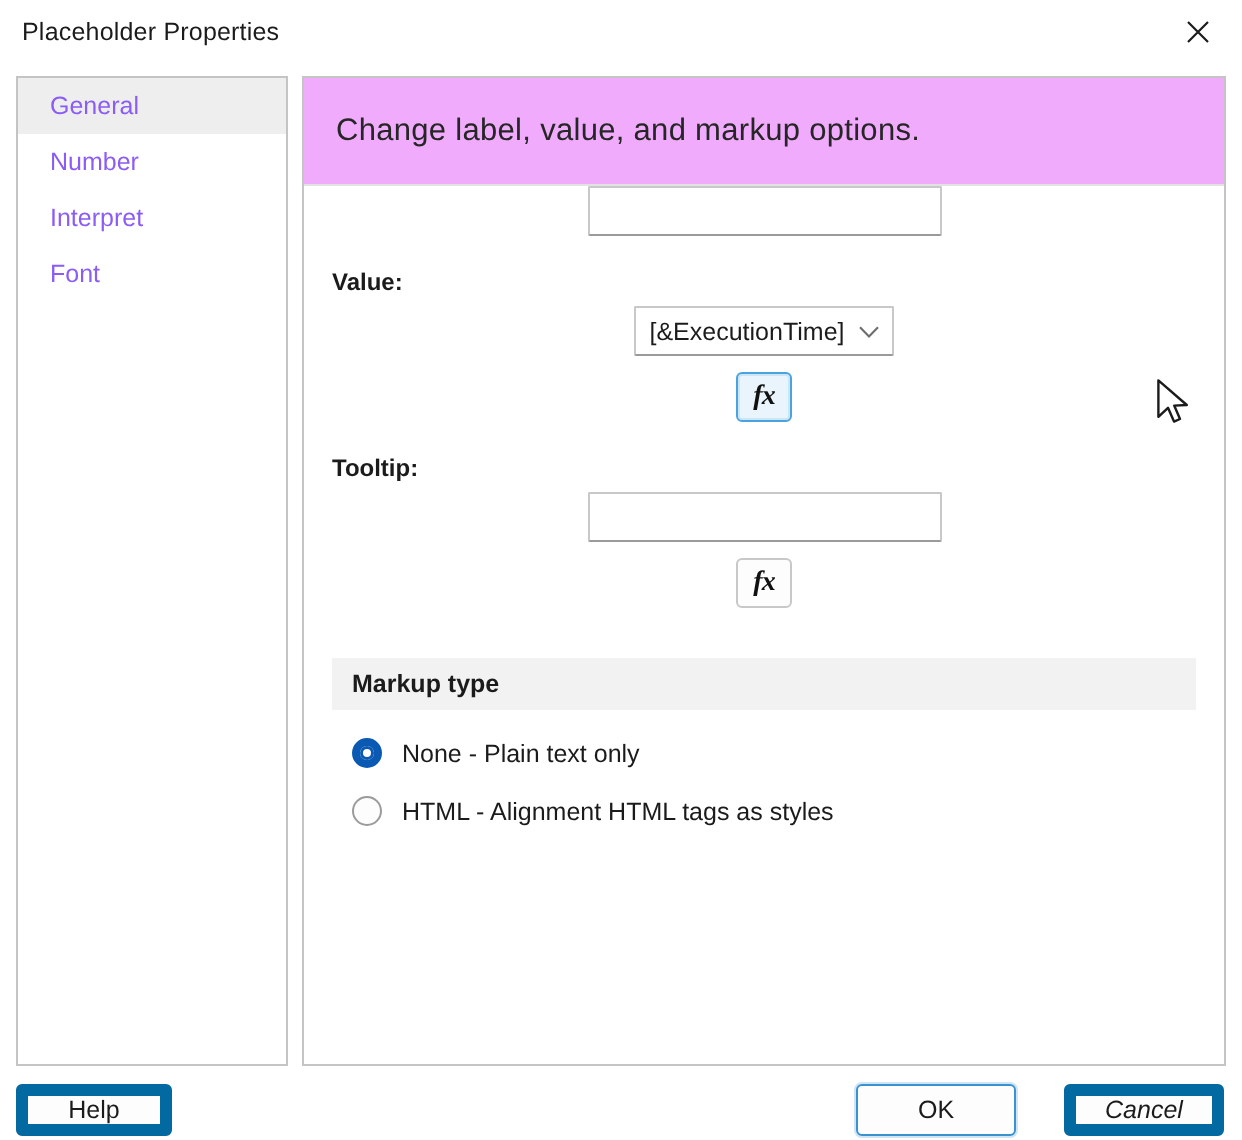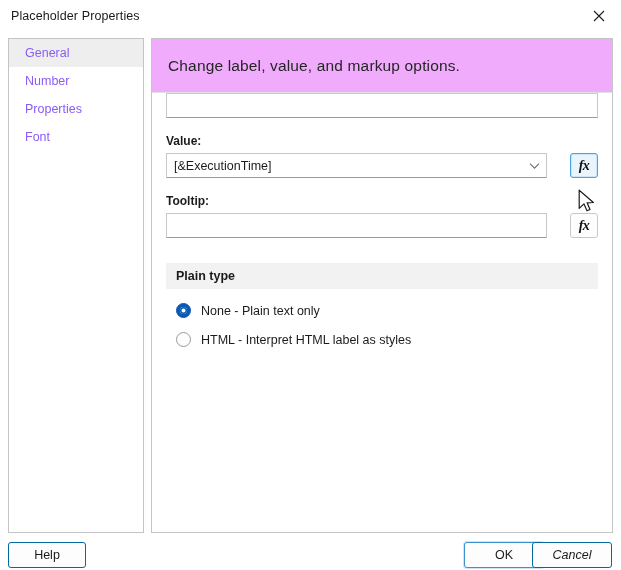--- a/index.html
+++ b/index.html
@@ -106,21 +106,22 @@
   .field-label {
     font-size: 12px;
     font-weight: bold;
     color: #1b1b1b;
     margin-top: 16px;
     margin-bottom: 5px;
   }
   .field-row {
     display: flex;
     align-items: center;
-    gap: 23px;
+    gap: 8px;
+    flex-direction: column;
   }
 
   .text-input {
     flex: 1 1 auto;
     height: 25px;
     border: 1px solid #c8c8c8;
     border-bottom-color: #9a9a9a;
     background: #ffffff;
     box-sizing: border-box;
     font-family: "Liberation Sans", sans-serif;
@@ -240,38 +241,38 @@
 
   
   .btnbar {
     position: absolute;
     left: 0; top: 542px;
     width: 621px; height: 28px;
   }
   .btn {
     position: absolute;
     height: 26px;
-    border: 1px solid #0369a1;
+    border: 6px solid #0369a1;
     background: #fdfdfd;
     border-radius: 3px;
     box-sizing: border-box;
     display: flex;
     align-items: center;
     justify-content: center;
     font-family: "Liberation Sans", sans-serif;
     font-size: 12.5px;
     color: #1b1b1b;
     cursor: default;
   }
   .btn.default {
     border: 1px solid #3b92d1;
     box-shadow: 0 0 0 1px #cfe5f5;
   }
   #help-btn   { left: 8px;   top: 0; width: 78px; }
-  #ok-btn     { left: 464px; top: 0; width: 80px; }
+  #ok-btn     { left: 428px; top: 0; width: 80px; }
   #cancel-btn { left: 532px; top: 0; width: 80px; font-style: italic; }
 
   
   .cursor {
     position: absolute;
     left: 578px; top: 189px;
     width: 18px; height: 26px;
     pointer-events: none;
     z-index: 50;
   }
@@ -291,21 +292,21 @@
 </div>
 
 <div class="sidebar">
   <div class="side-item selected">
     <span>General</span>
   </div>
   <div class="side-item">
     <span>Number</span>
   </div>
   <div class="side-item">
-    <span>Properties</span>
+    <span>Interpret</span>
   </div>
   <div class="side-item">
     <span>Font</span>
   </div>
 </div>
 
 <div class="panel">
 
   <div class="panel-header">
     <div class="panel-header-text">Change label, value, and markup options.</div>
@@ -334,31 +335,31 @@
 
     <div class="field-label">Tooltip:</div>
     <div class="field-row">
       <input class="text-input" type="text" value="" style="">
       <div class="fx-btn">
         <span class="fx-glyph">fx</span>
       </div>
     </div>
 
     <div class="group-band">
-      <span class="group-band-text">Plain type</span>
+      <span class="group-band-text">Markup type</span>
     </div>
 
     <div class="radio-row">
       <span class="radio checked"></span>
       <span class="radio-label">None - Plain text only</span>
     </div>
 
     <div class="radio-row">
       <span class="radio"></span>
-      <span class="radio-label">HTML - Interpret HTML label as styles</span>
+      <span class="radio-label">HTML - Alignment HTML tags as styles</span>
     </div>
 
   </div>
 </div>
 
 <div class="btnbar">
   <div class="btn" id="help-btn">Help</div>
   <div class="btn default" id="ok-btn">OK</div>
   <div class="btn" id="cancel-btn">Cancel</div>
 </div>

